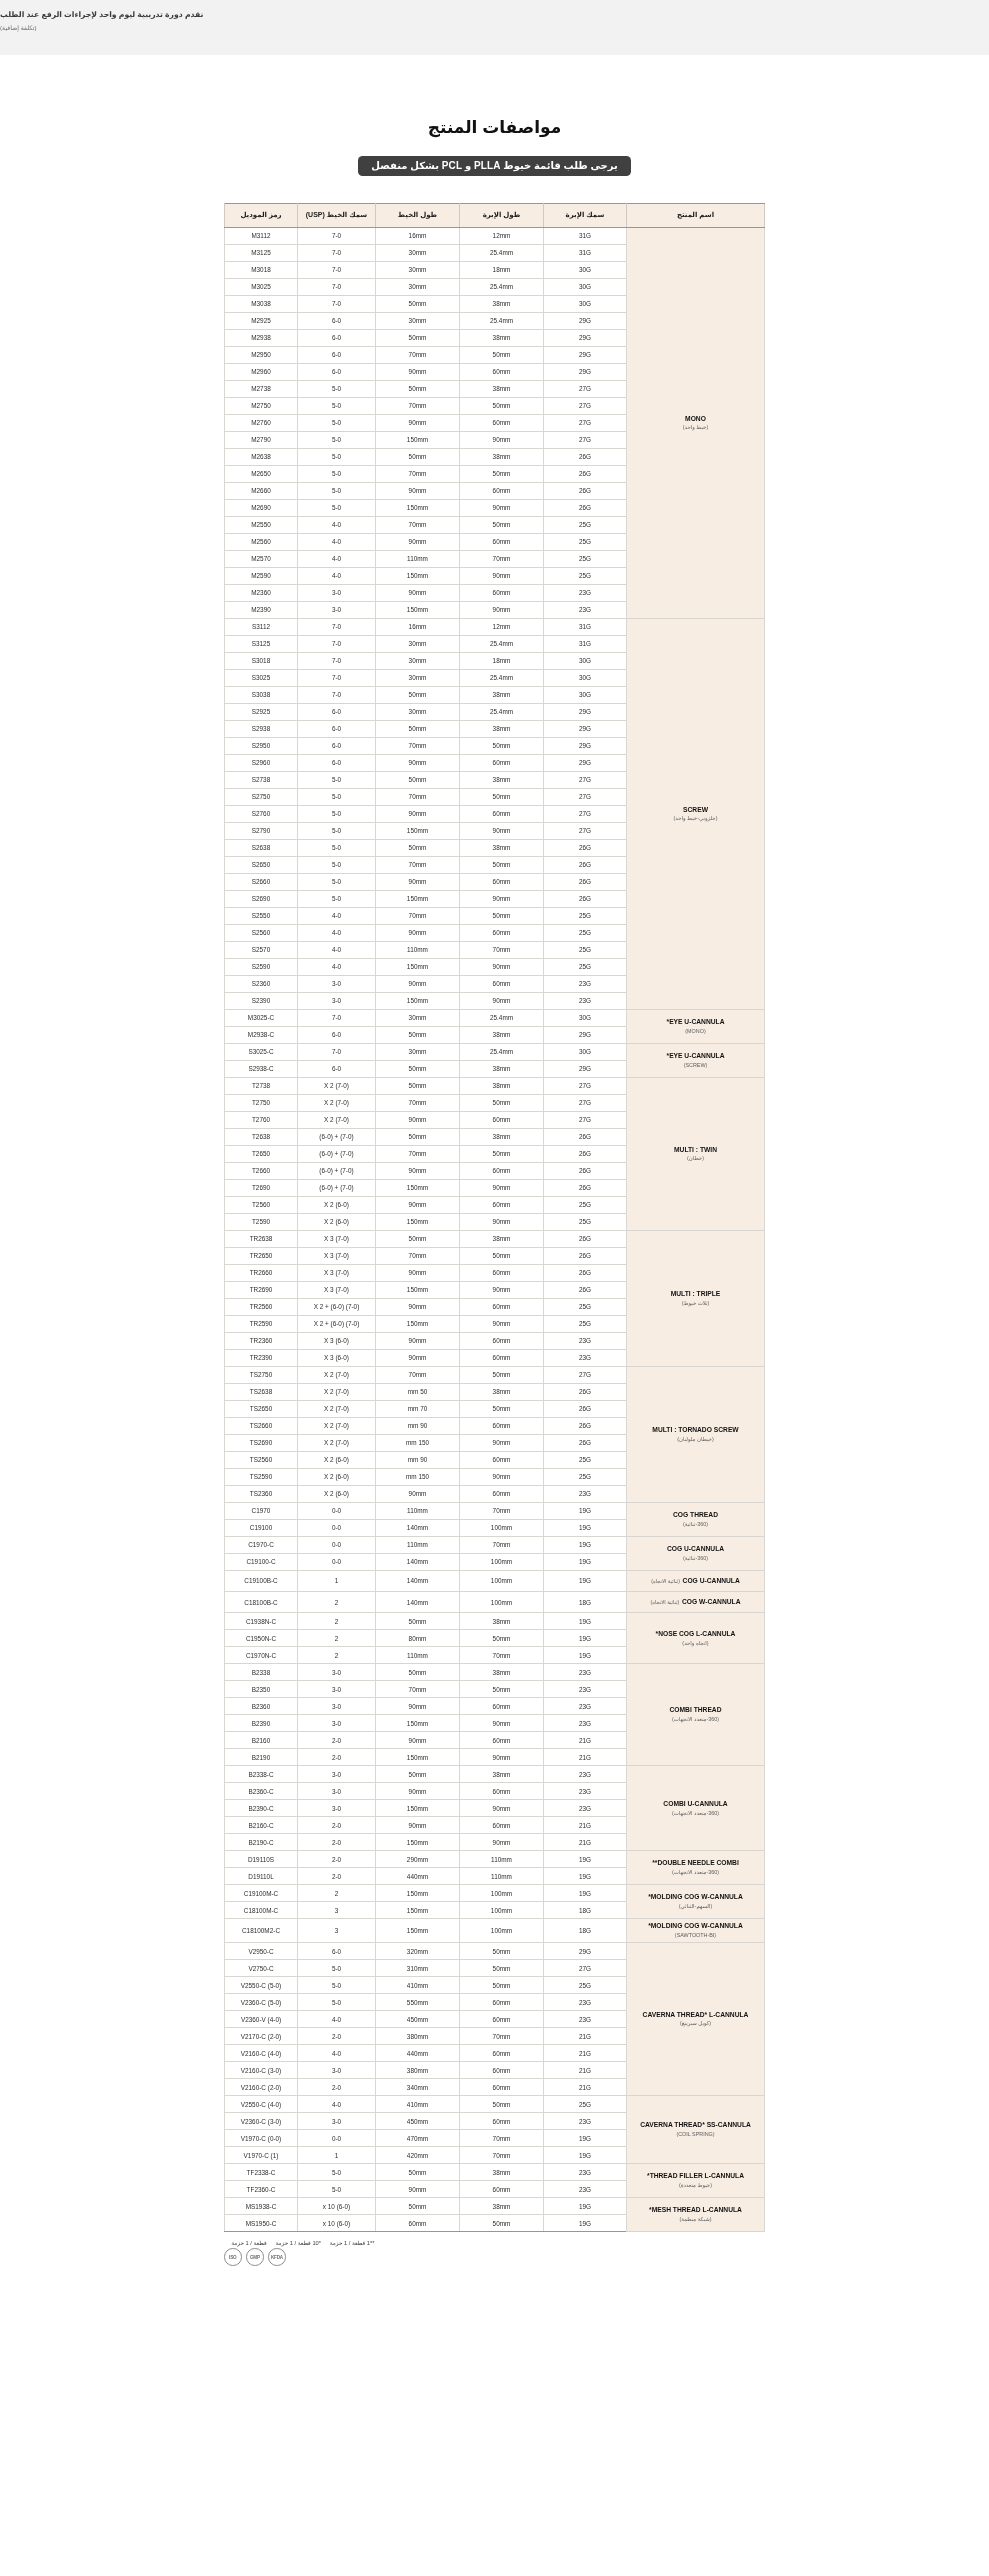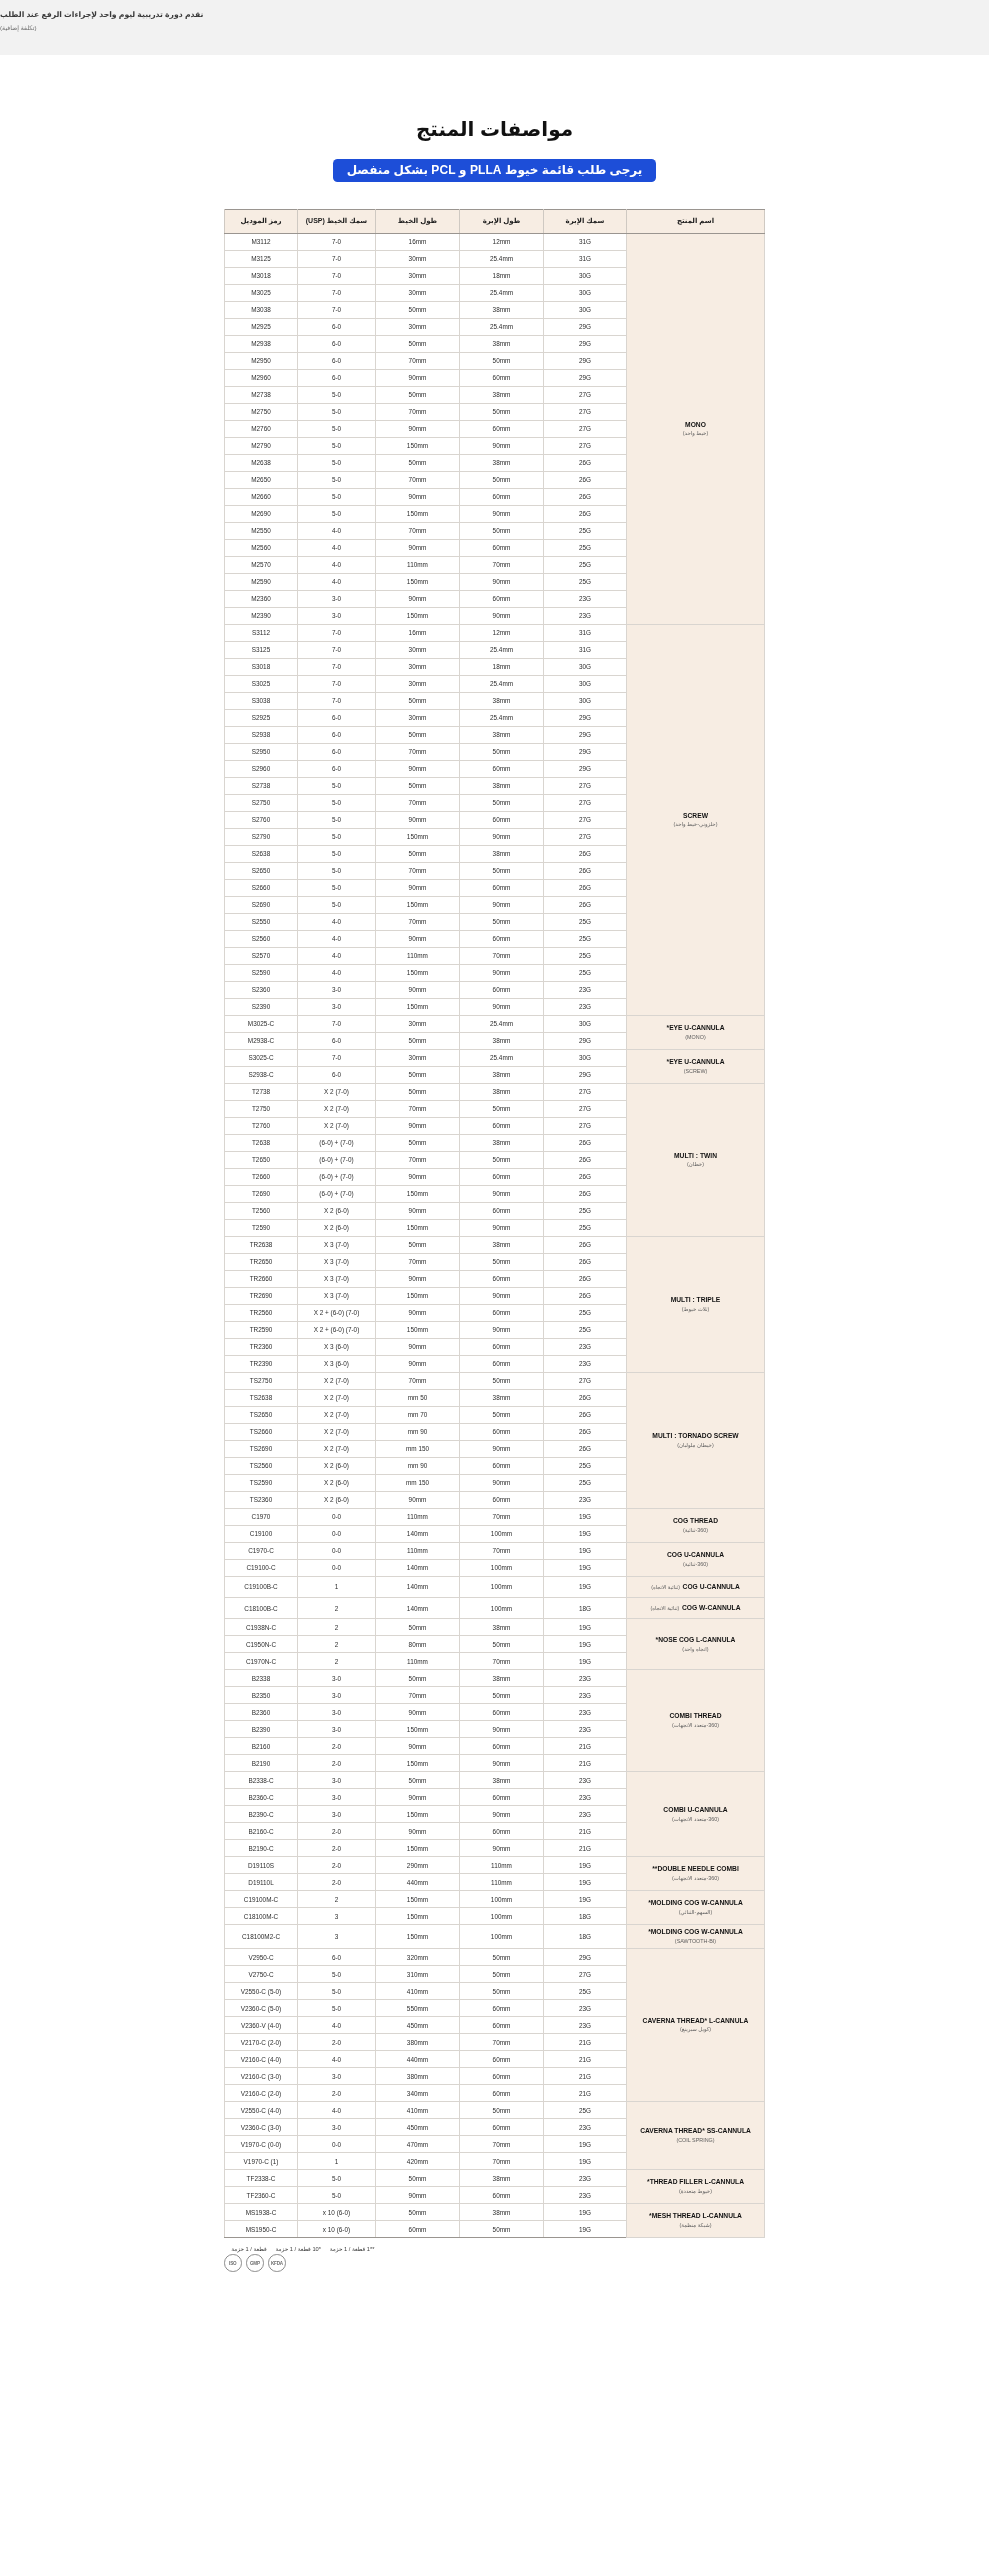--- a/index.html
+++ b/index.html
@@ -32,31 +32,31 @@
     margin-top:2.6px;
   }
 
   
   .title-wrap{
     text-align:center;
     padding:62px 0 0 0;
     background:#fff;
   }
   .page-title{
-    font-size:20px;
+    font-size:17px;
     font-weight:700;
     color:#111;
     letter-spacing:0.3px;
   }
   .notice-badge{
     display:inline-block;
     margin-top:17.5px;
-    background:#1d4ed8;
+    background:#404040;
     color:#ffffff;
-    font-size:12px;
+    font-size:10px;
     font-weight:600;
     border-radius:4.6px;
     padding:4.6px 13.4px;
     letter-spacing:0.1px;
   }
 
   
   .table-wrap{
     margin:27px auto 0 auto;
     width:541px;

